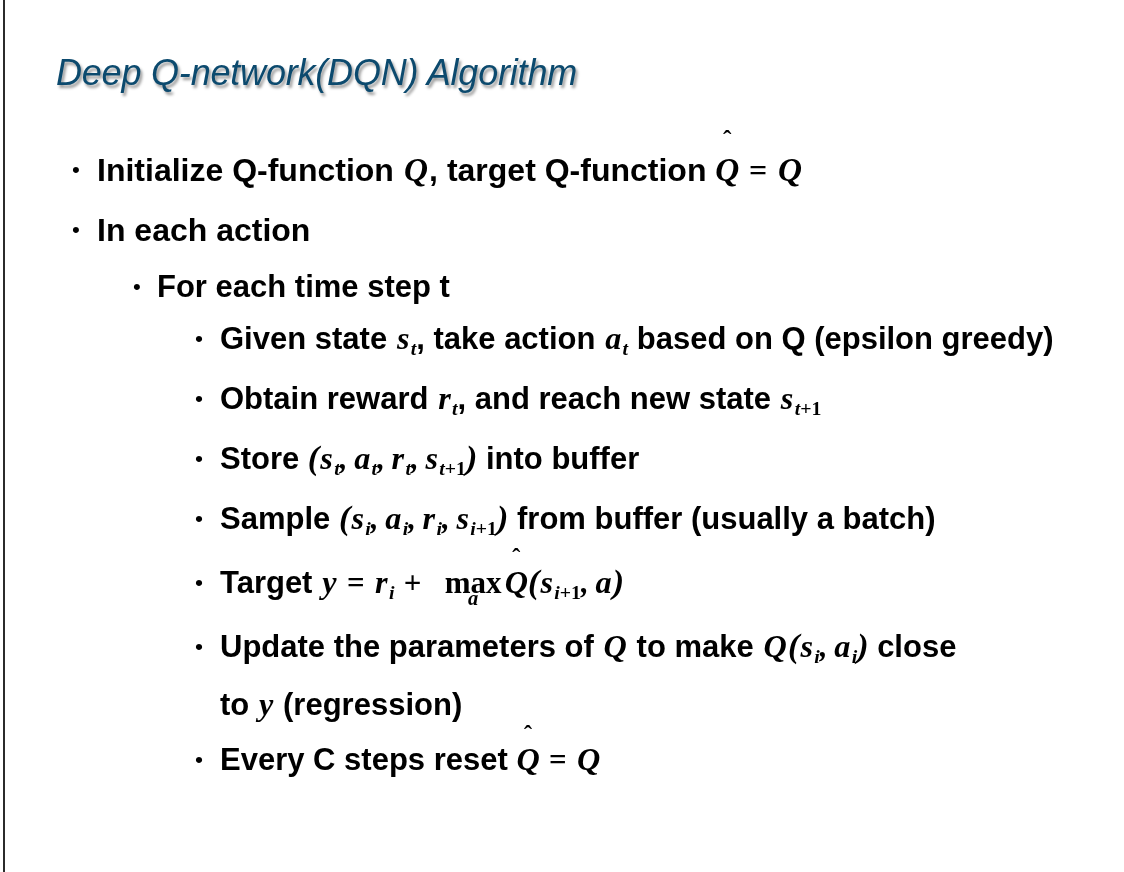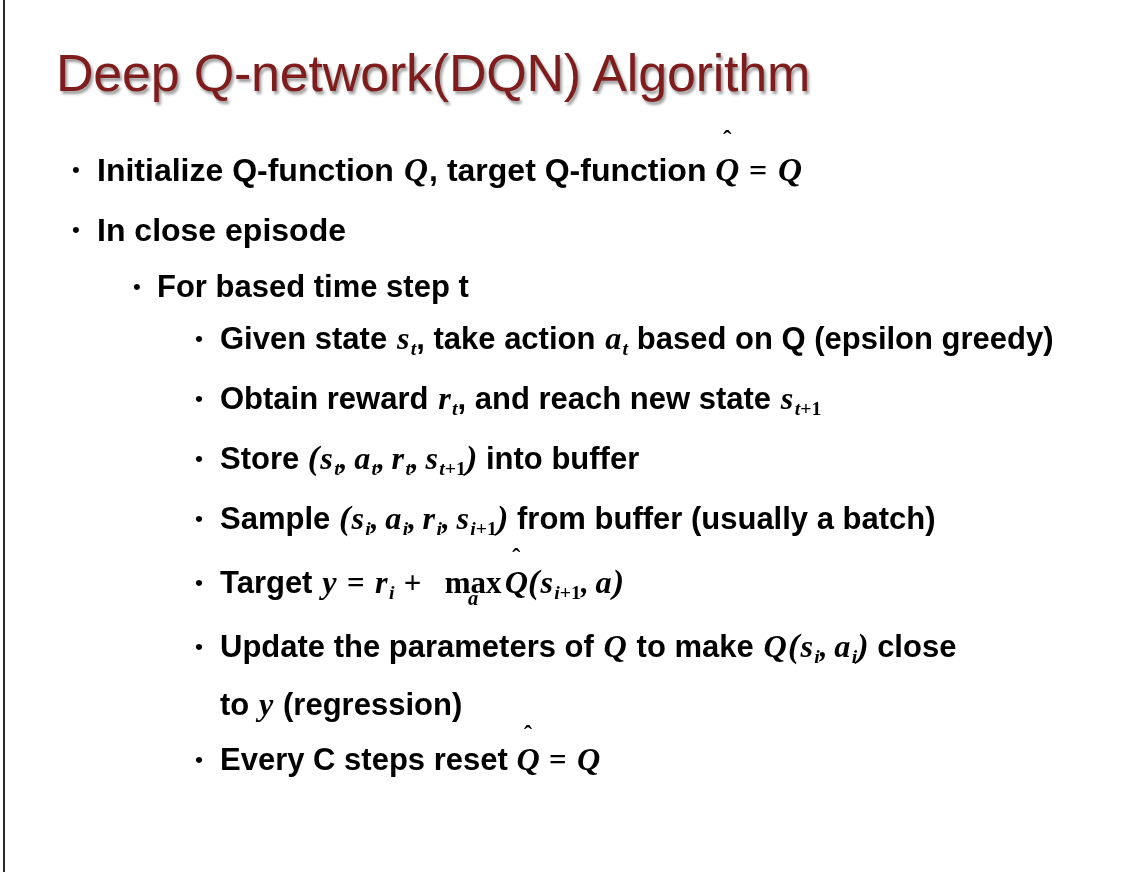--- a/index.html
+++ b/index.html
@@ -29,27 +29,28 @@
     top: 0;
     width: 2px;
     height: 872px;
     background: #2b2b2b;
   }
 
   #slide-title {
     position: absolute;
     left: 56px;
     top: 42px;
-    font-size: 52px;
+    font-size: 36px;
     line-height: 62px;
     font-weight: 400;
-    color: #7f1d1d;
+    color: #0c4a6e;
     letter-spacing: -0.2px;
     white-space: nowrap;
     text-shadow: 2px 3px 3px rgba(0,0,0,0.40);
+    font-style: italic;
   }
 
   #body-area {
     position: absolute;
     left: 0;
     top: 140px;
     width: 1124px;
   }
 
   
@@ -204,26 +205,26 @@
 
   <div id="body-area">
 
     <div class="bullet-row lvl1">
       <span class="marker">•</span>
       <span class="btext"><span>Initialize Q-function&nbsp;</span><span class="mi">Q</span><span>, target Q-function&nbsp;</span><span class="hat"><span class="acc">̂</span><span class="base">Q</span></span><span class="mop">=</span><span class="mi">Q</span></span>
     </div>
 
     <div class="bullet-row lvl1">
       <span class="marker">•</span>
-      <span class="btext">In close episode</span>
+      <span class="btext">In each action</span>
     </div>
 
     <div class="bullet-row lvl2">
       <span class="marker">•</span>
-      <span class="btext">For based time step t</span>
+      <span class="btext">For each time step t</span>
     </div>
 
     <div class="bullet-row lvl3">
       <span class="marker">•</span>
       <span class="btext"><span>Given state&nbsp;</span><span class="mi">s</span><span class="sub">t</span><span>, take action&nbsp;</span><span class="mi">a</span><span class="sub">t</span><span>&nbsp;based on Q (epsilon greedy)</span></span>
     </div>
 
     <div class="bullet-row lvl3 gap-sm">
       <span class="marker">•</span>
       <span class="btext"><span>Obtain reward&nbsp;</span><span class="mi">r</span><span class="sub">t</span><span>, and reach new state&nbsp;</span><span class="mi">s</span><span class="sub"><span>t</span><span class="up">+1</span></span></span>

